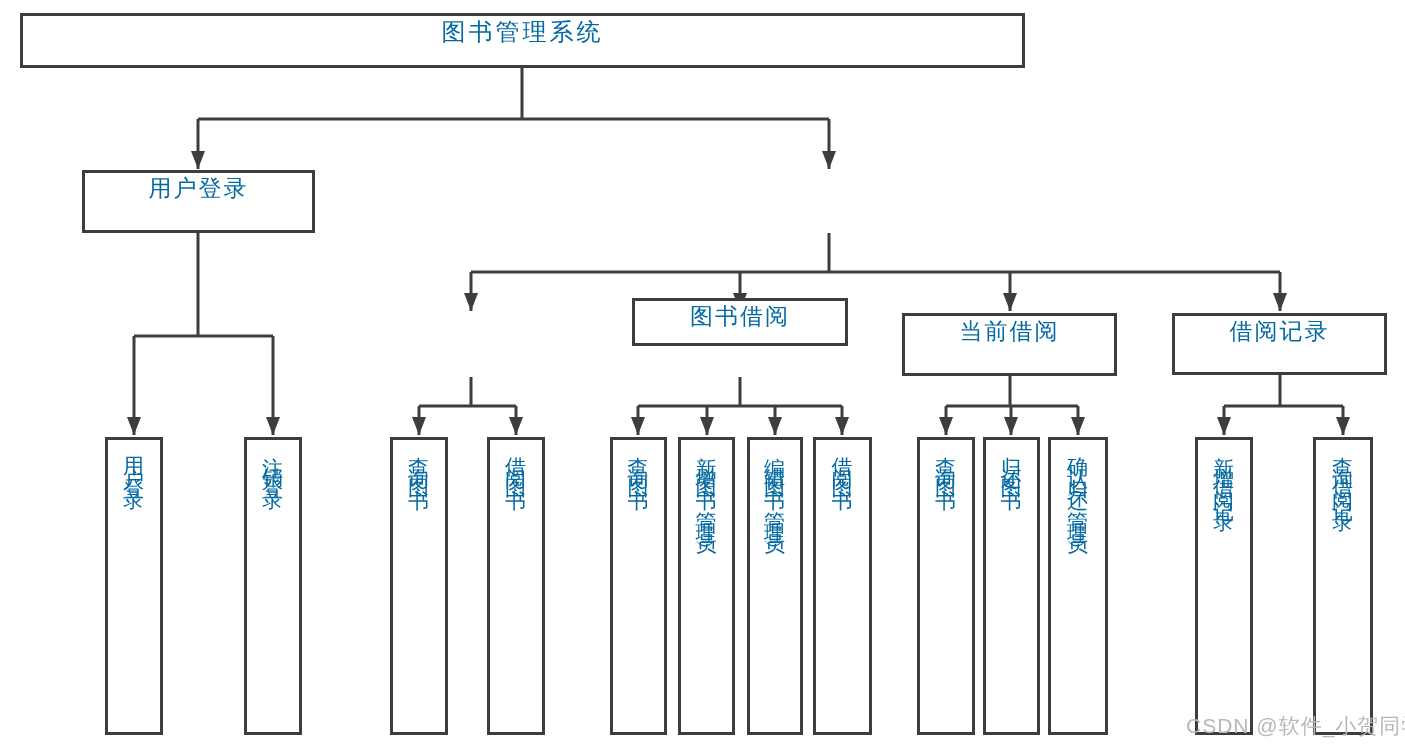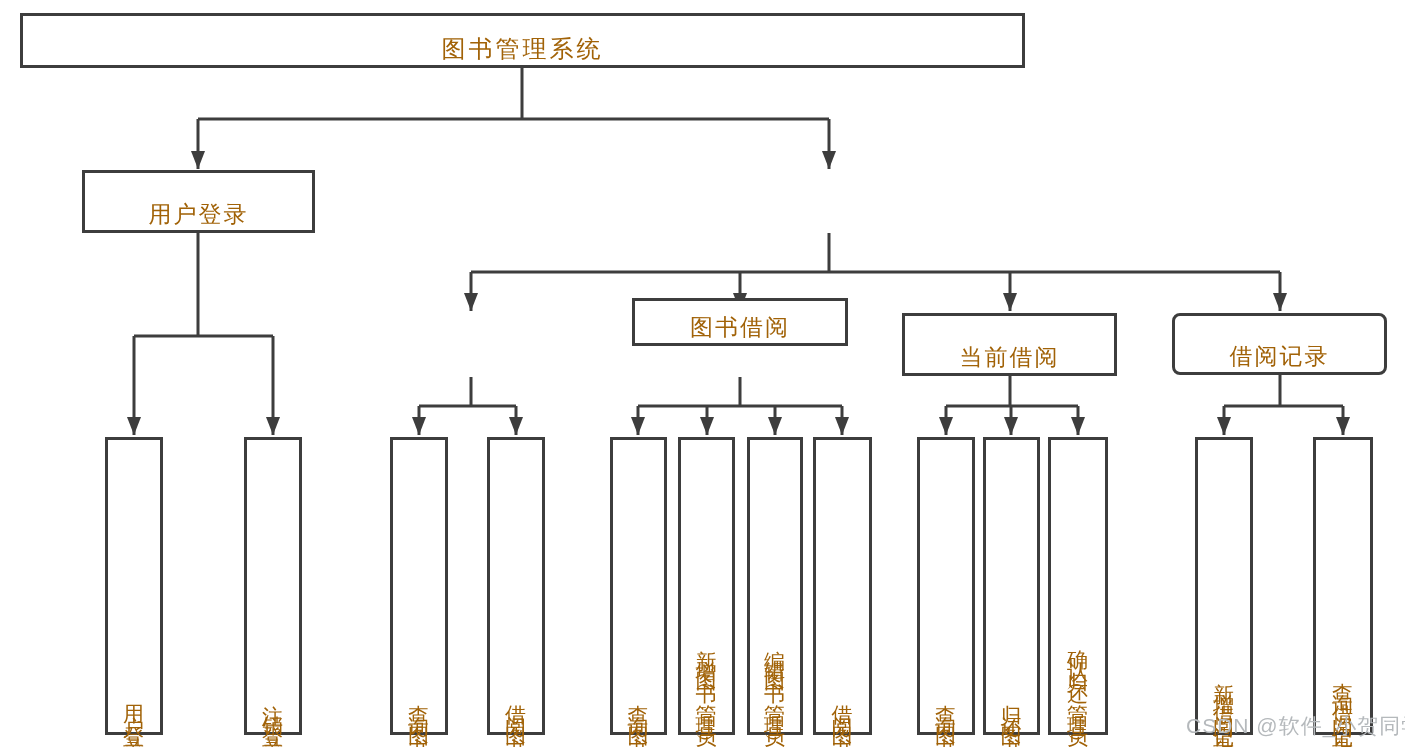--- a/index.html
+++ b/index.html
@@ -13,24 +13,24 @@
   }
   svg.wires { position: absolute; left: 0; top: 0; z-index: 1; }
   .wire { stroke: #3d3d3d; stroke-width: 3; fill: none; }
 
   .node {
     position: absolute;
     box-sizing: border-box;
     background: #ffffff;
     border: 3px solid #3d3d3d;
     display: flex;
-    align-items: flex-end;
+    align-items: flex-start;
     justify-content: center;
     z-index: 2;
-    color: #a16207;
+    color: #0369a1;
   }
   .node .lbl {
     font-size: 23px;
     letter-spacing: 2px;
     white-space: nowrap;
   }
   .node.root .lbl { font-size: 24px; letter-spacing: 3px; }
   .node.v .vlbl {
     writing-mode: vertical-rl;
     text-orientation: mixed;
@@ -117,21 +117,21 @@
   <div class="node" style="left:82px; top:170px; width:233px; height:63px;">
     <span class="lbl">用户登录</span>
   </div>
 
   <div class="node" style="left:632px; top:298px; width:216px; height:48px;">
     <span class="lbl">图书借阅</span>
   </div>
   <div class="node" style="left:902px; top:313px; width:215px; height:63px;">
     <span class="lbl">当前借阅</span>
   </div>
-  <div class="node" style="left:1172px; top:313px; width:215px; height:62px;border-radius:8px;">
+  <div class="node" style="left:1172px; top:313px; width:215px; height:62px;">
     <span class="lbl">借阅记录</span>
   </div>
 
   <div class="node v" style="left:105px; top:437px; width:58px; height:298px;">
     <span class="vlbl">用户登录</span>
   </div>
   <div class="node v" style="left:244px; top:437px; width:58px; height:298px;">
     <span class="vlbl">注销登录</span>
   </div>
 

